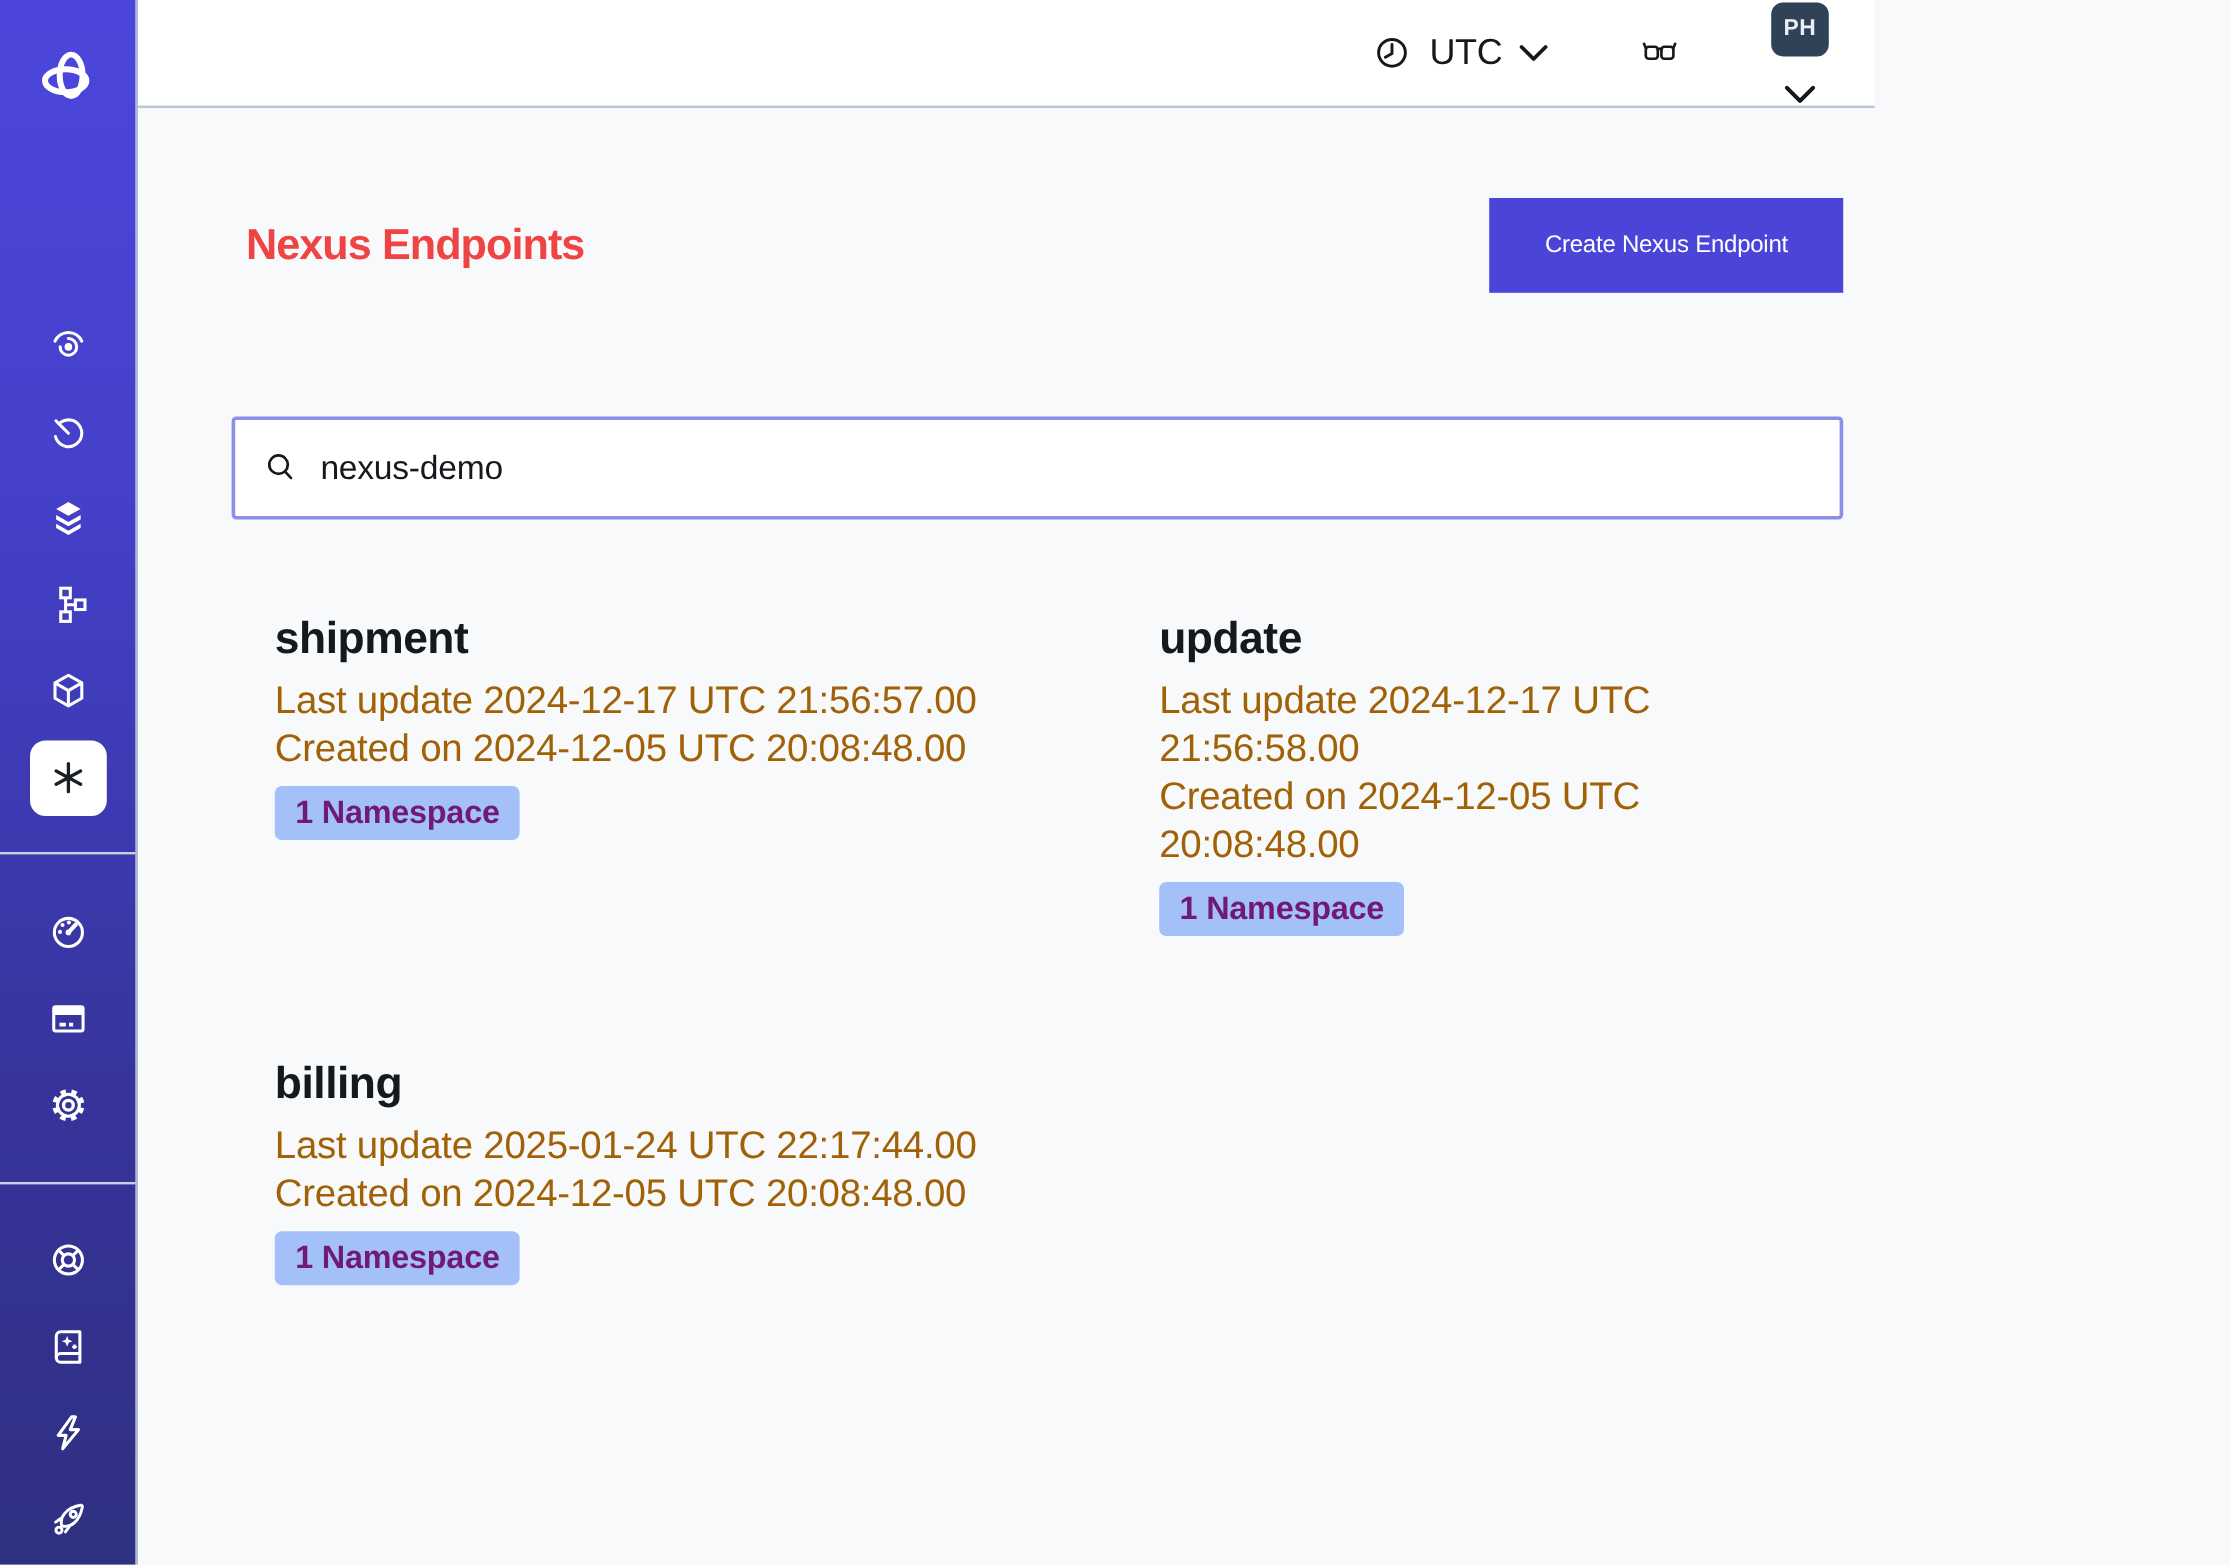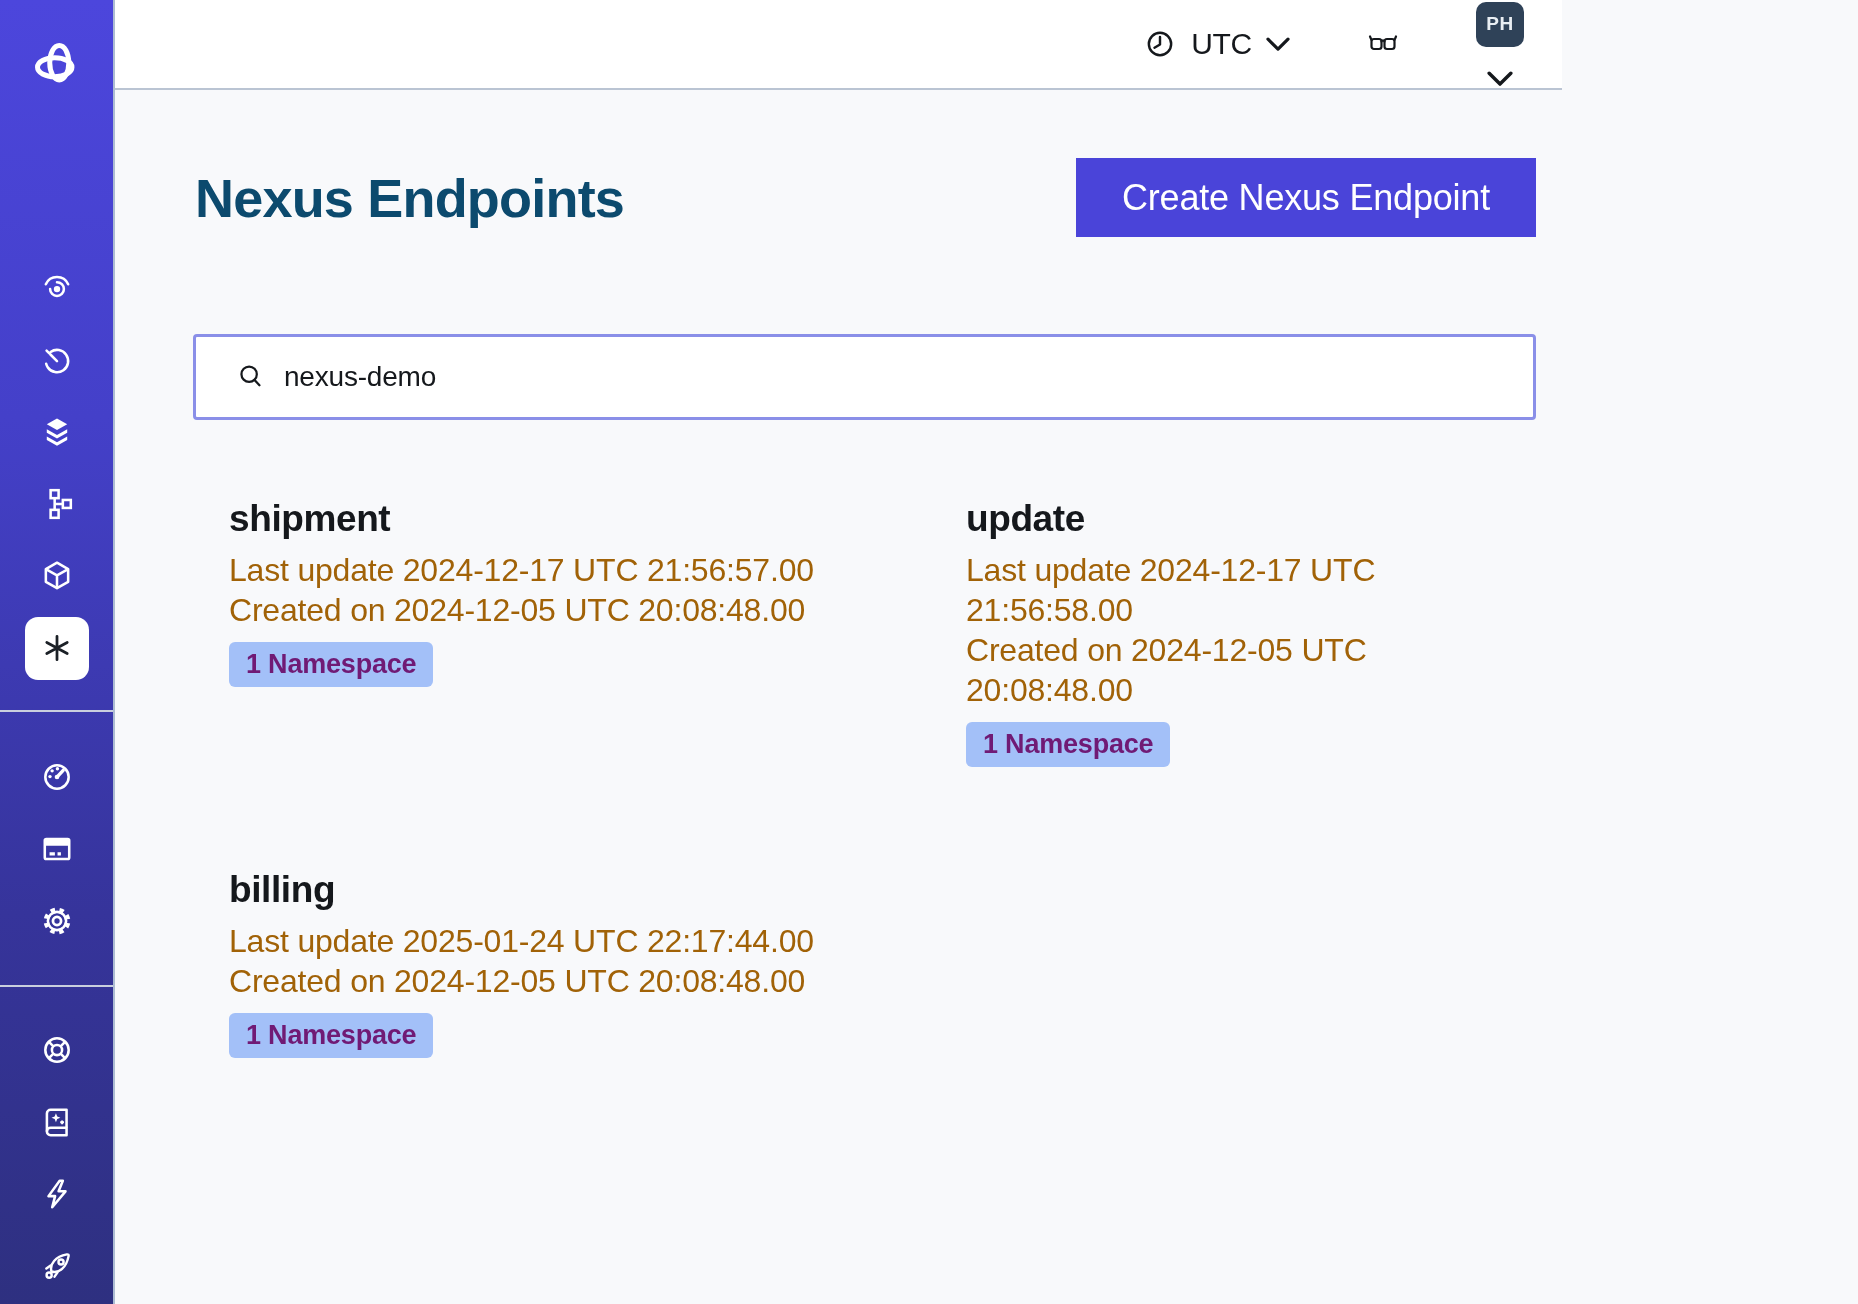--- a/index.html
+++ b/index.html
@@ -51,32 +51,32 @@
   .avatar {
     width: 48px; height: 45px; border-radius: 10px; background: #2F4258;
     color: #E9EEF3; font-size: 19px; font-weight: 700; letter-spacing: 0.5px;
     display: flex; align-items: center; justify-content: center;
   }
 
   
   .main { flex: 1; background: #F8F9FB; padding: 0 26px 0 78px; overflow: hidden; }
   .title-row { margin-top: 68px; display: flex; align-items: center; justify-content: space-between; }
   .page-title {
-    margin: 2px; font-size: 54px; line-height: 68px; font-weight: 700;
-    color: #0c4a6e; letter-spacing: -0.8px;
+    margin: 12px; font-size: 36px; line-height: 68px; font-weight: 700;
+    color: #ef4444; letter-spacing: -0.8px;
   }
   .create-btn {
     height: 79px; padding: 0 46px; background: #4A44D9; color: #FFFFFF;
-    border: none; border-radius: 0; font-size: 36px; letter-spacing: -0.2px;
+    border: none; border-radius: 0; font-size: 20px; letter-spacing: -0.2px;
     font-family: inherit; cursor: pointer;
   }
   .search-box {
     margin-top: 97px; height: 86px; background: #FFFFFF;
     border: 3px solid #8A8FE8; border-radius: 4px;
-    display: flex; align-items: center; padding: 0 14px 0 40px; gap: 16px;
+    display: flex; align-items: center; padding: 0 14px 0 23px; gap: 16px;
   }
   .search-box input {
     flex: 1; border: none; outline: none; background: transparent;
     font-size: 28px; color: #15181C; font-family: inherit; letter-spacing: -0.2px;
   }
   .cards {
     margin: 78px 0 0 36px;
     display: grid; grid-template-columns: 737px 1fr; row-gap: 102px;
   }
   .card { }

